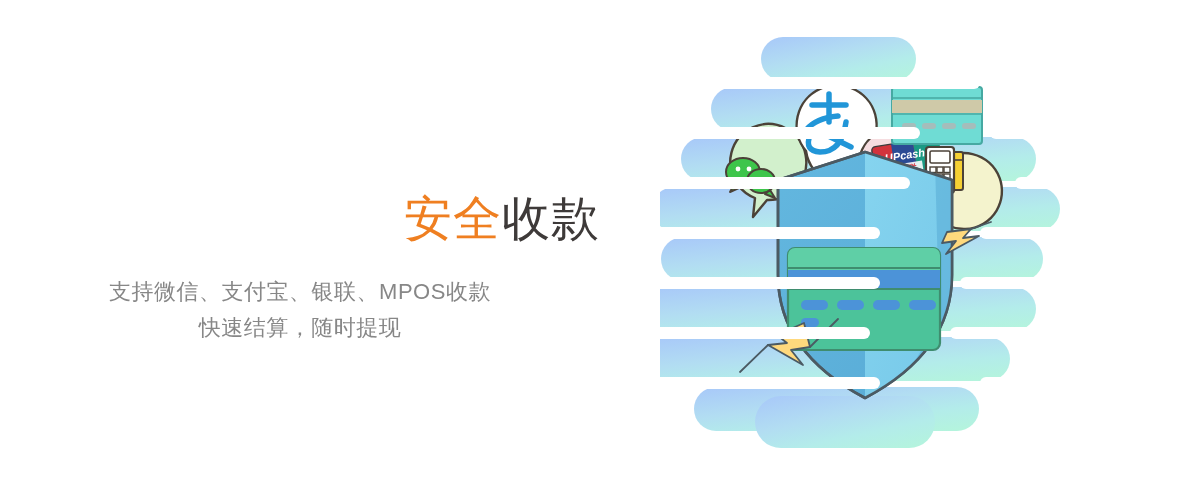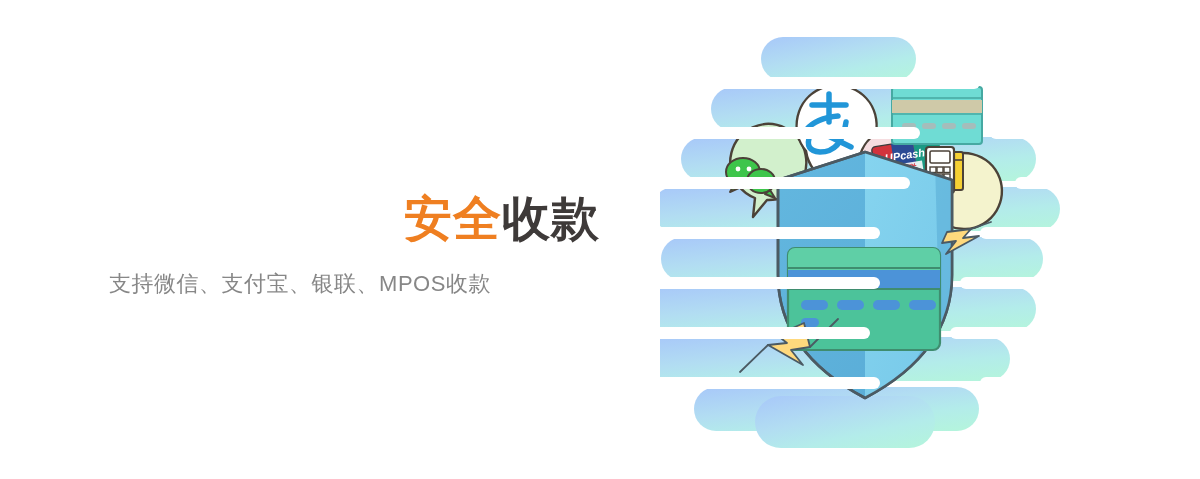--- a/index.html
+++ b/index.html
@@ -24,23 +24,23 @@
   .text-block {
     position: absolute;
     left: 0;
     top: 190px;
     width: 600px;
     text-align: right;
   }
   .headline {
     font-size: 48px;
     line-height: 58px;
-    font-weight: 700;
+    font-weight: 400;
     letter-spacing: 1px;
-    margin: 0 0 18px 0;
+    margin: 0 0 26px 0;
     white-space: nowrap;
     padding-left: 20px;
   }
   .headline .hl-accent { color: #ef7f21; }
   .headline .hl-rest   { color: #3e3a39; }
 
   .subline {
     font-size: 22px;
     line-height: 36px;
     color: #878787;
@@ -63,20 +63,21 @@
 </head>
 <body>
 
 <div id="banner">
 
   <div class="text-block">
     <h1 class="headline">
       <span class="hl-accent">安全</span><span class="hl-rest">收款</span>
     </h1>
     <div class="subline">支持微信、支付宝、银联、MPOS收款</div>
+    <div class="subline">快速结算，随时提现</div>
   </div>
 
   <div class="illustration">
     <svg width="540" height="479" viewBox="0 0 540 479" xmlns="http://www.w3.org/2000/svg">
       <defs>
         <linearGradient id="blobGrad" x1="0.15" y1="0" x2="0.9" y2="1">
           <stop offset="0%" stop-color="#a9cbf8"></stop>
           <stop offset="38%" stop-color="#b2ddf2"></stop>
           <stop offset="68%" stop-color="#b3ecea"></stop>
           <stop offset="100%" stop-color="#b4f4dd"></stop>

